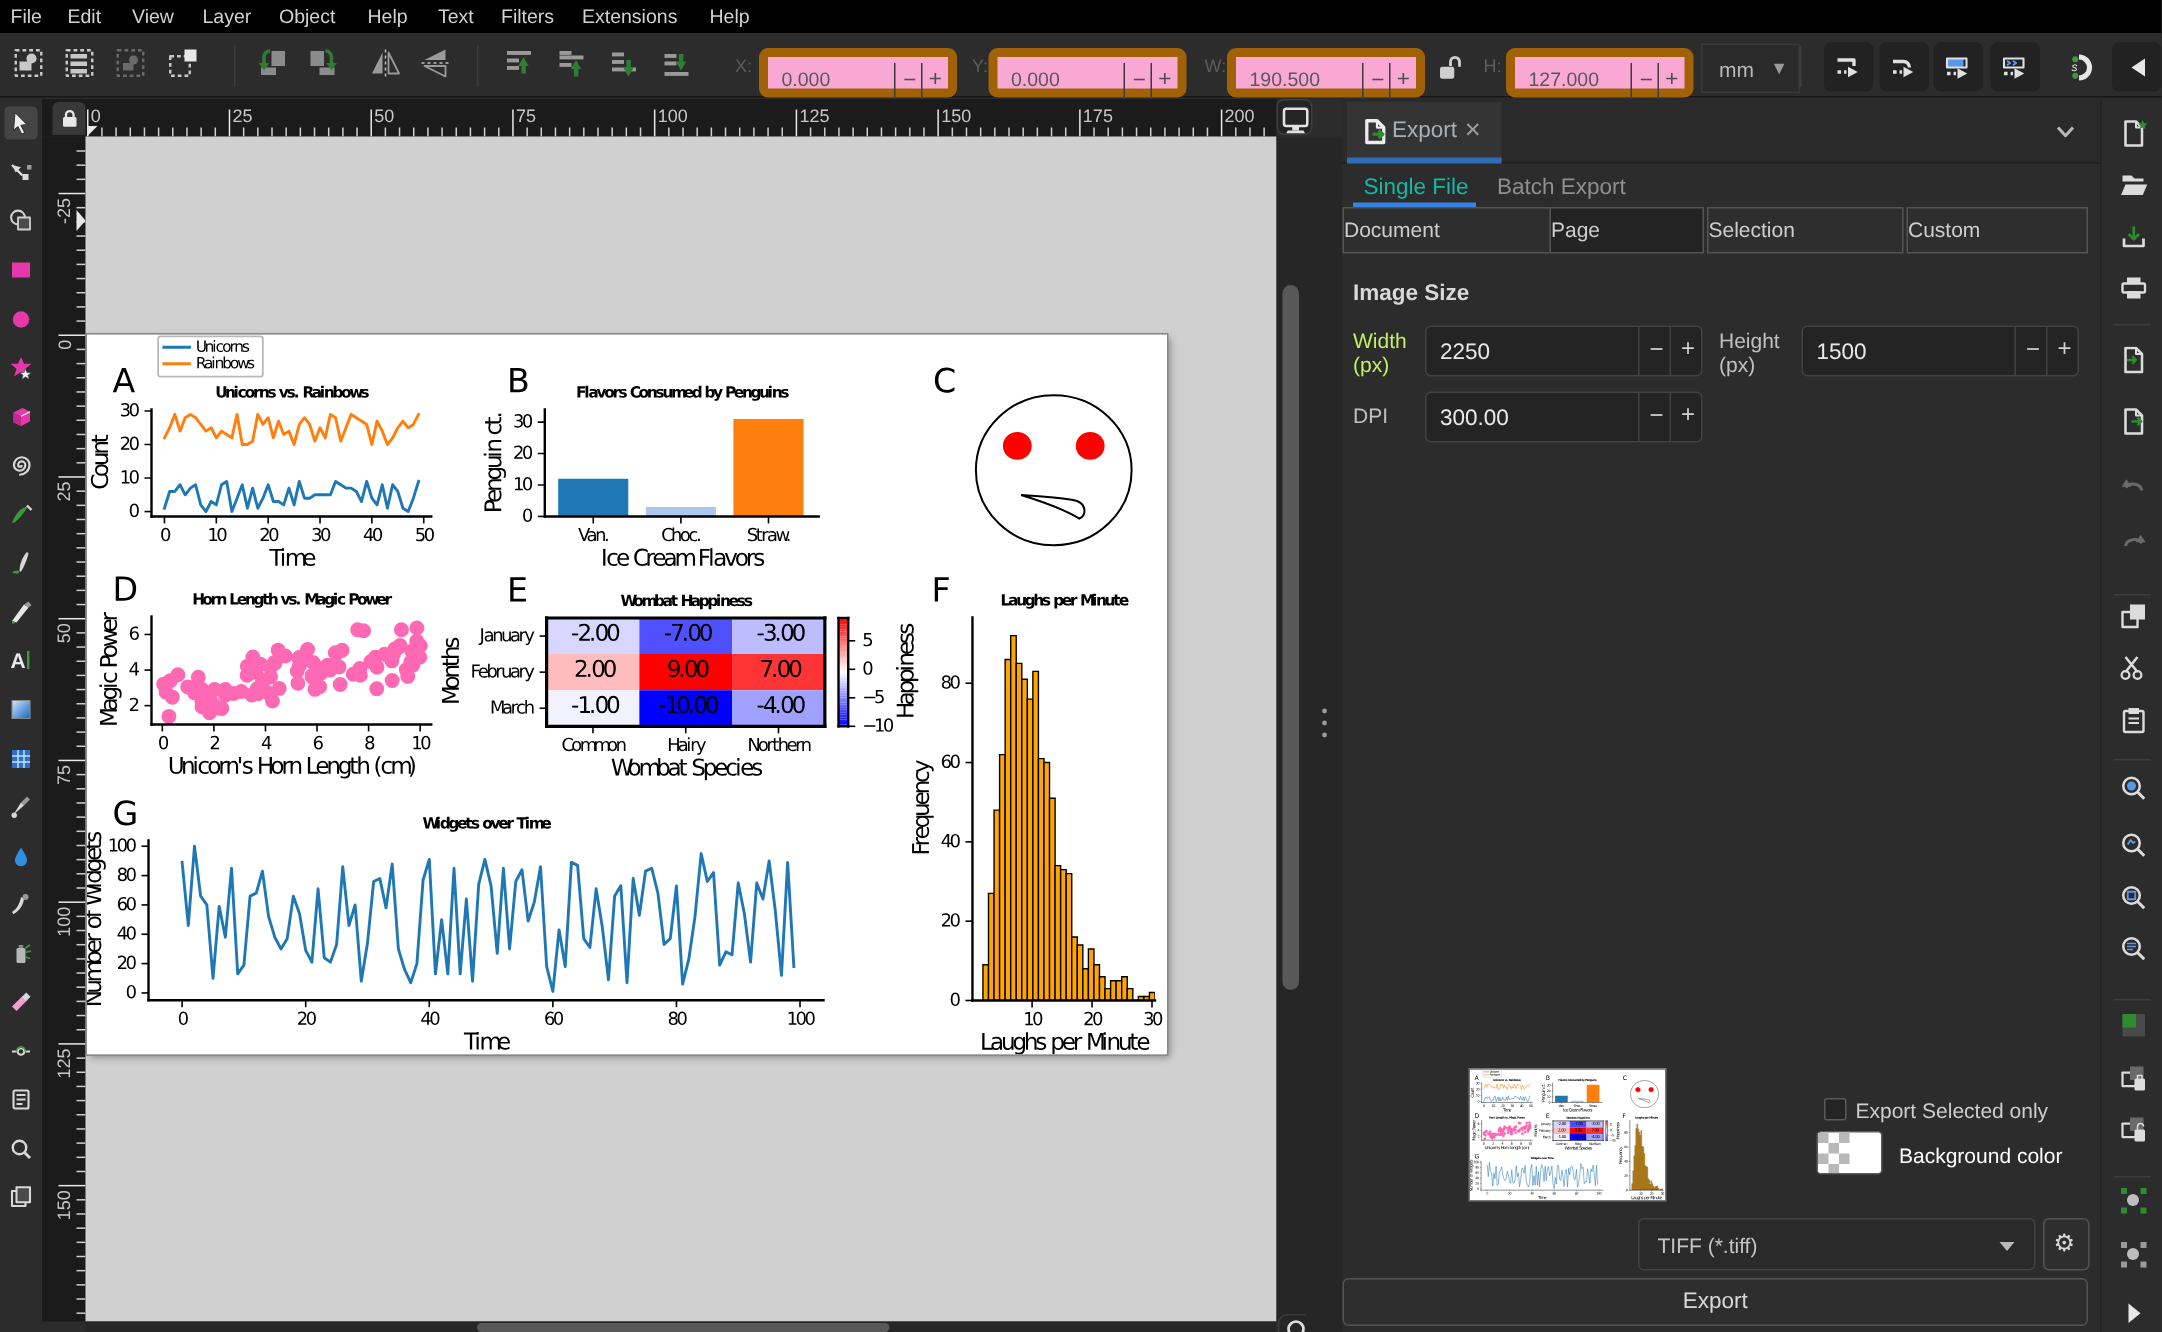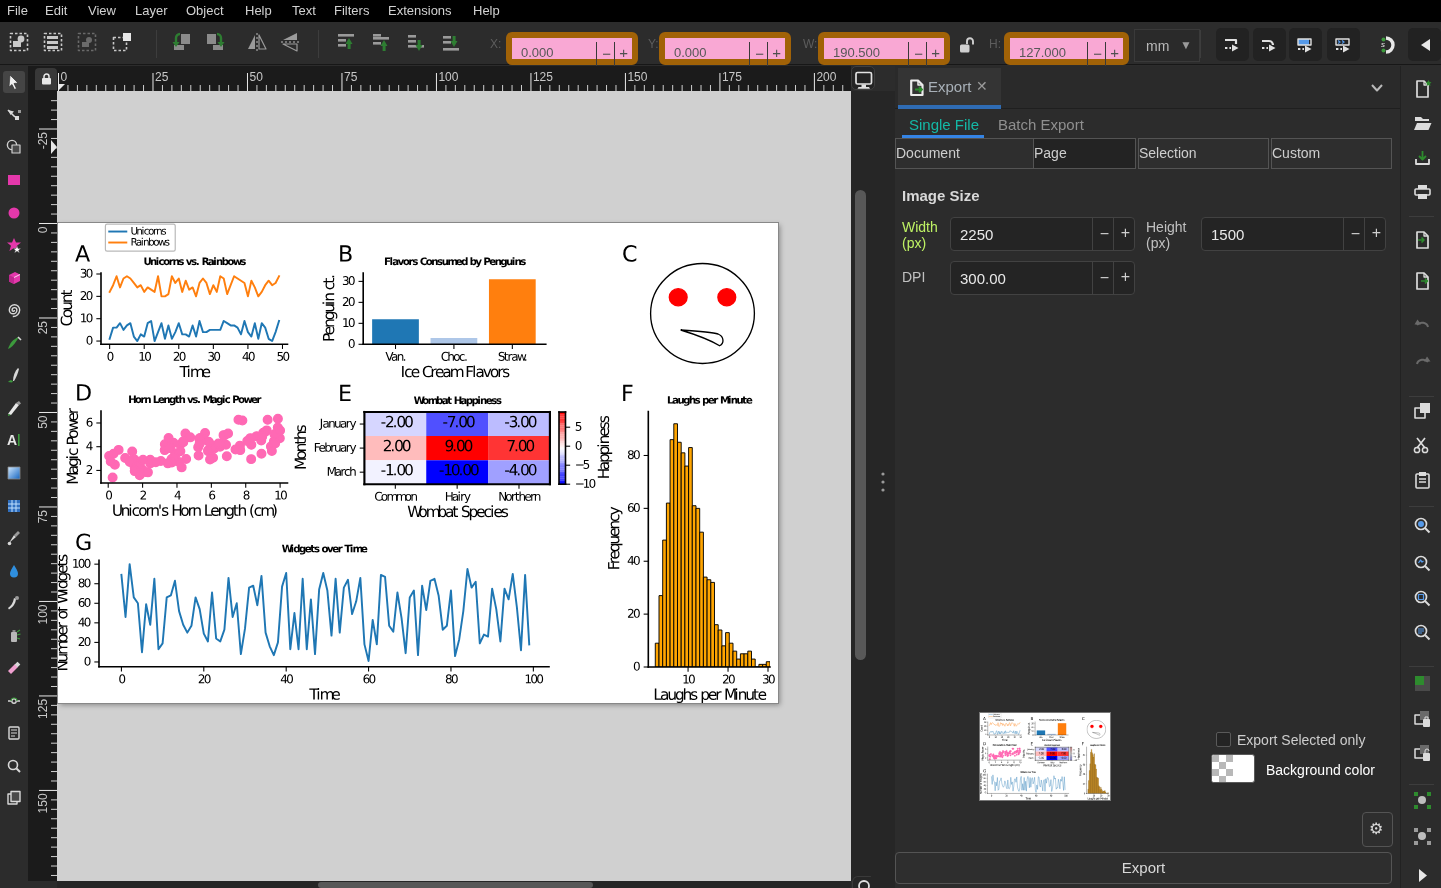--- a/index.html
+++ b/index.html
@@ -5307,20 +5307,26 @@
           <rect x="0" y="0" width="7" height="7"></rect>
           <rect x="14" y="0" width="7" height="7"></rect>
           <rect x="7" y="7" width="7" height="7"></rect>
           <rect x="0" y="14" width="7" height="7"></rect>
           <rect x="14" y="14" width="7" height="7"></rect>
           <rect x="7" y="21" width="7" height="7"></rect>
         </g>
       </svg>
     </div>
 <span class="abs" style="left:371px;top:696px;font-size:14px;color:#ffffff">Background color</span>
+<div class="inp" style="left:197px;top:746px;width:265px;height:35px;background:#2a2a2a">
+      <span style="position:absolute;left:12px;top:9px;font-size:14px;color:#c4c4c4">TIFF (*.tiff)</span>
+      <svg style="position:absolute;right:12px;top:14px" width="12" height="8">
+        <path d="M1 1 L6 7 L11 1 Z" fill="#b9b9b9"></path>
+      </svg>
+    </div>
 <div class="abs" style="left:467px;top:746px;width:31px;height:35px;background:#2e2e2e;border:1px solid #545454;border-radius:4px">
       <span style="position:absolute;left:6px;top:6px;color:#d8d8d8;font-size:16px">⚙</span>
     </div>
 <div class="abs" style="left:0px;top:786px;width:497px;height:32px;background:#2e2e2e;border:1px solid #545454;border-radius:4px;text-align:center;line-height:30px;font-size:15px;color:#d8d8d8">Export</div>
 </div>
 <div id="rightdock">
 <div class="ricon" style="top:12px">
       <svg width="19" height="19">
         <path d="M4 1 H11 L15 5 V17 H4 Z" fill="none" stroke="#dcdcdc" stroke-width="1.7"></path>
         <path d="M11 1 V5 H15" fill="none" stroke="#dcdcdc" stroke-width="1.3"></path>

